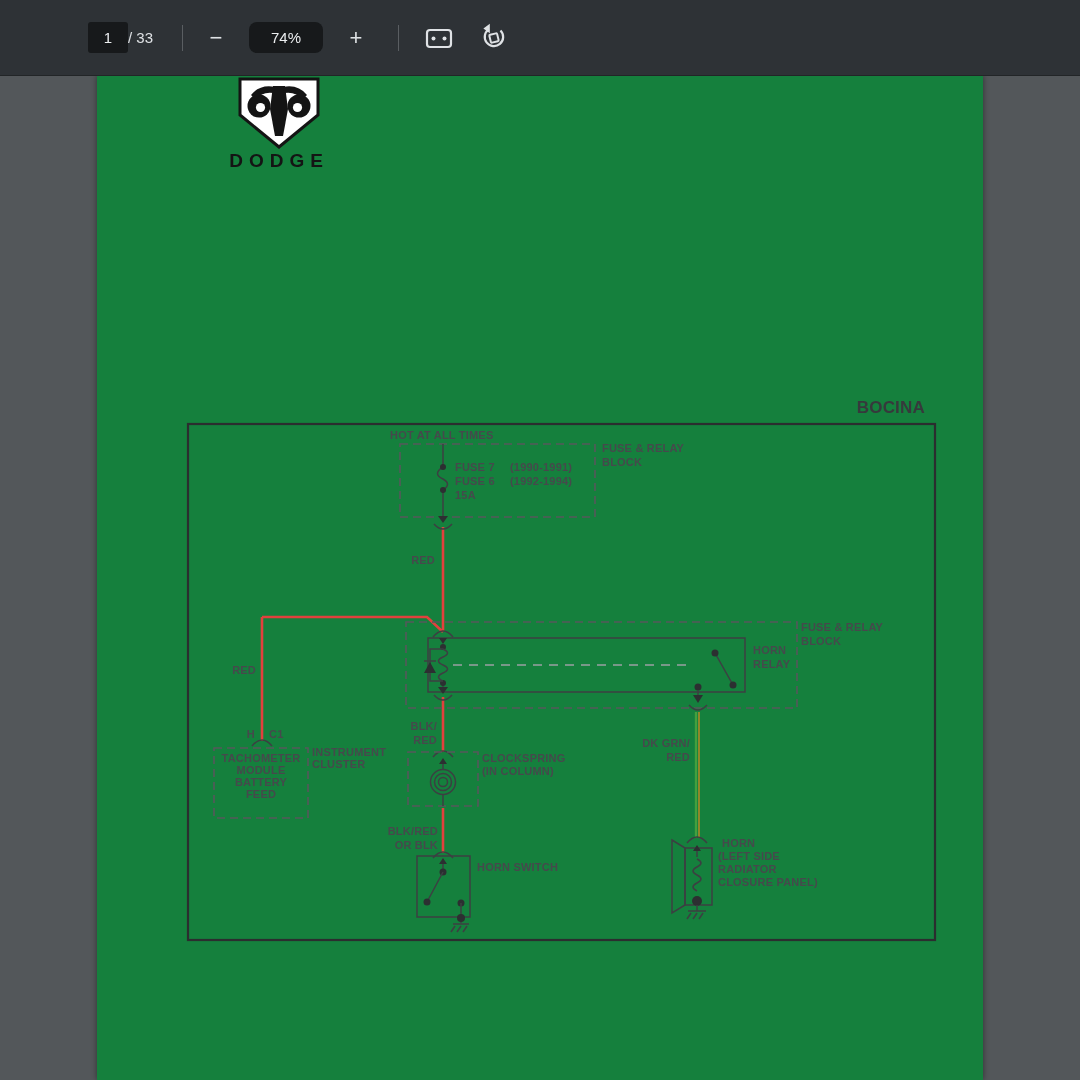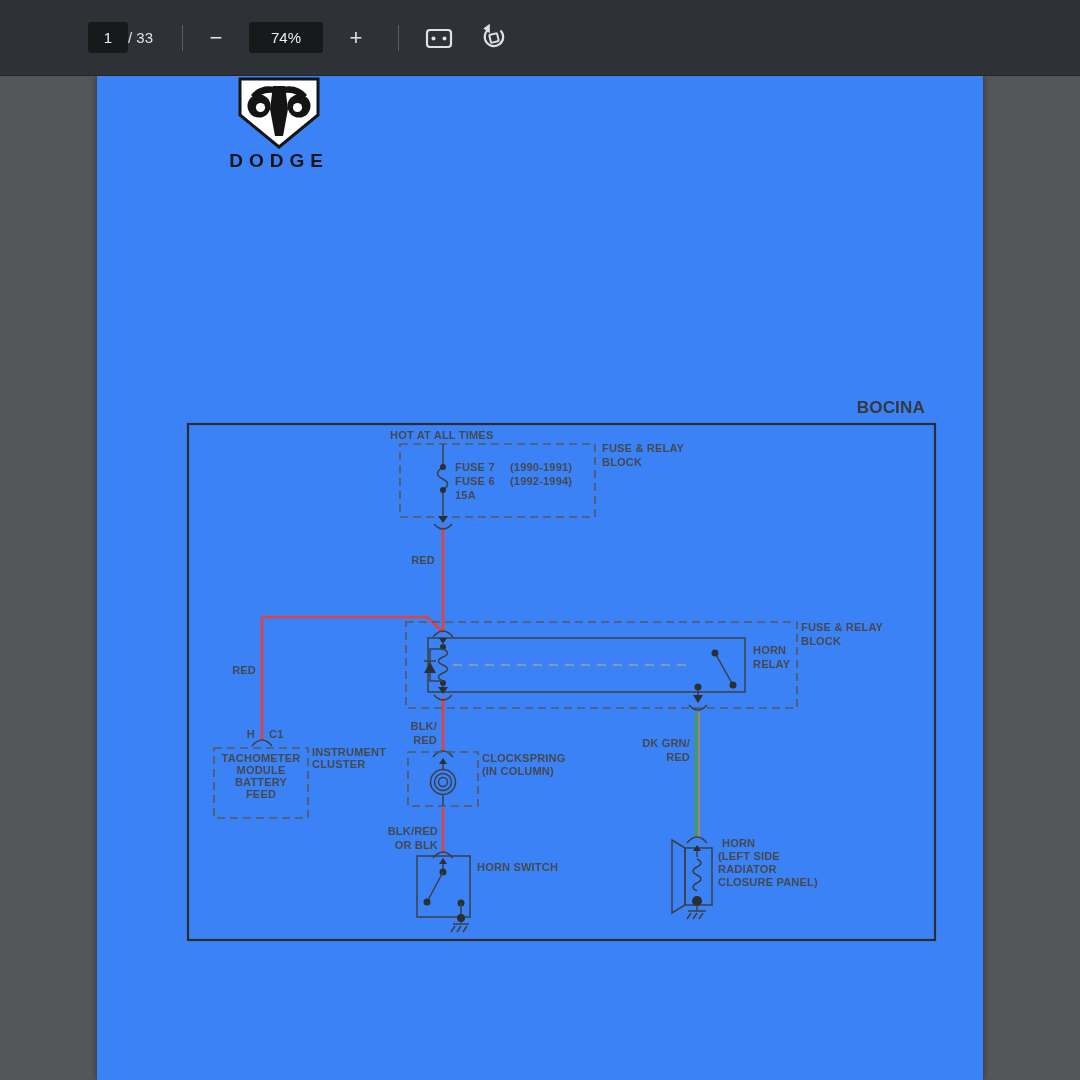--- a/index.html
+++ b/index.html
@@ -3,27 +3,27 @@
 <meta charset="utf-8">
 <style>
   html,body{margin:0;padding:0;width:1080px;height:1080px;overflow:hidden;background:#53575a;
             font-family:"Liberation Sans","DejaVu Sans",sans-serif;}
   .viewer{position:absolute;inset:0;background:#53575a;}
   .toolbar{position:absolute;left:0;top:0;width:1080px;height:75px;background:#2e3236;
            border-bottom:1px solid #222527;display:flex;align-items:center;z-index:5;}
   .tb-box{background:#17191b;color:#eceef0;border-radius:3px;height:31px;display:flex;
           align-items:center;justify-content:center;font-size:15px;}
   .pagebox{width:40px;margin-left:88px;}
-  .zoombox{width:74px;margin-left:20px;}
+  .zoombox{width:74px;margin-left:20px;border-radius:8px;}
   .tb-label{color:#dfe2e5;font-size:15px;}
   .tb-sep{width:1px;height:26px;background:#5a5e62;margin-left:29px;}
   .tb-btn{color:#dfe2e5;font-size:22px;line-height:22px;margin-left:20px;width:26px;
           text-align:center;cursor:default;user-select:none;}
   .tb-icon{margin-left:24px;display:flex;align-items:center;}
-  .page{position:absolute;left:97px;top:75px;width:886px;height:1005px;background:#3b82f6;
+  .page{position:absolute;left:97px;top:75px;width:886px;height:1005px;background:#15803d;
         box-shadow:0 0 6px rgba(0,0,0,.45);}
   svg text{fill:#46494c;font-family:"Liberation Sans","DejaVu Sans",sans-serif;
            font-size:11px;font-weight:700;letter-spacing:.2px;}
   svg text.big{font-size:17px;fill:#36393c;}
   svg text.logo{font-size:19px;letter-spacing:6px;fill:#141414;}
   .ink{stroke:#3c3f42;fill:none;stroke-width:1.5;}
   .dash{stroke:#55585b;fill:none;stroke-width:1.6;stroke-dasharray:8,5;}
   .dot{fill:#2c2f31;}
   .ah{fill:#2c2f31;stroke:none;}
 </style>

